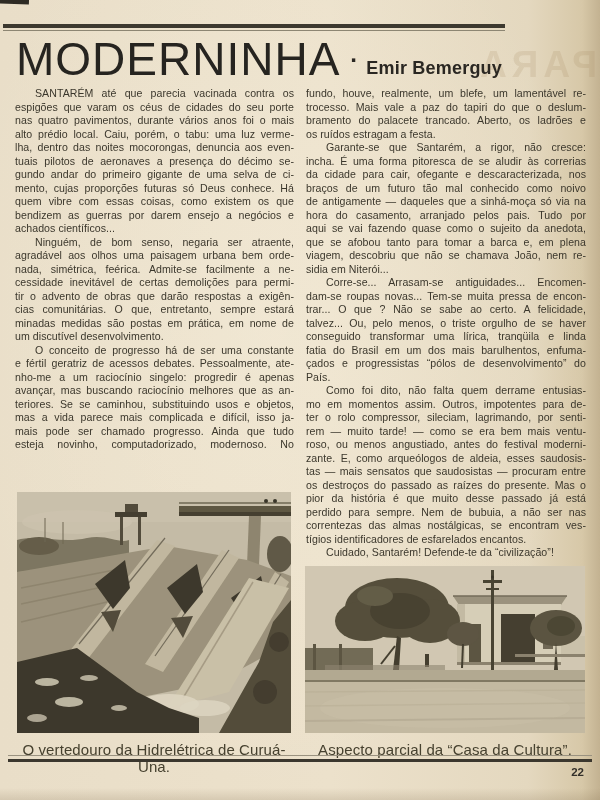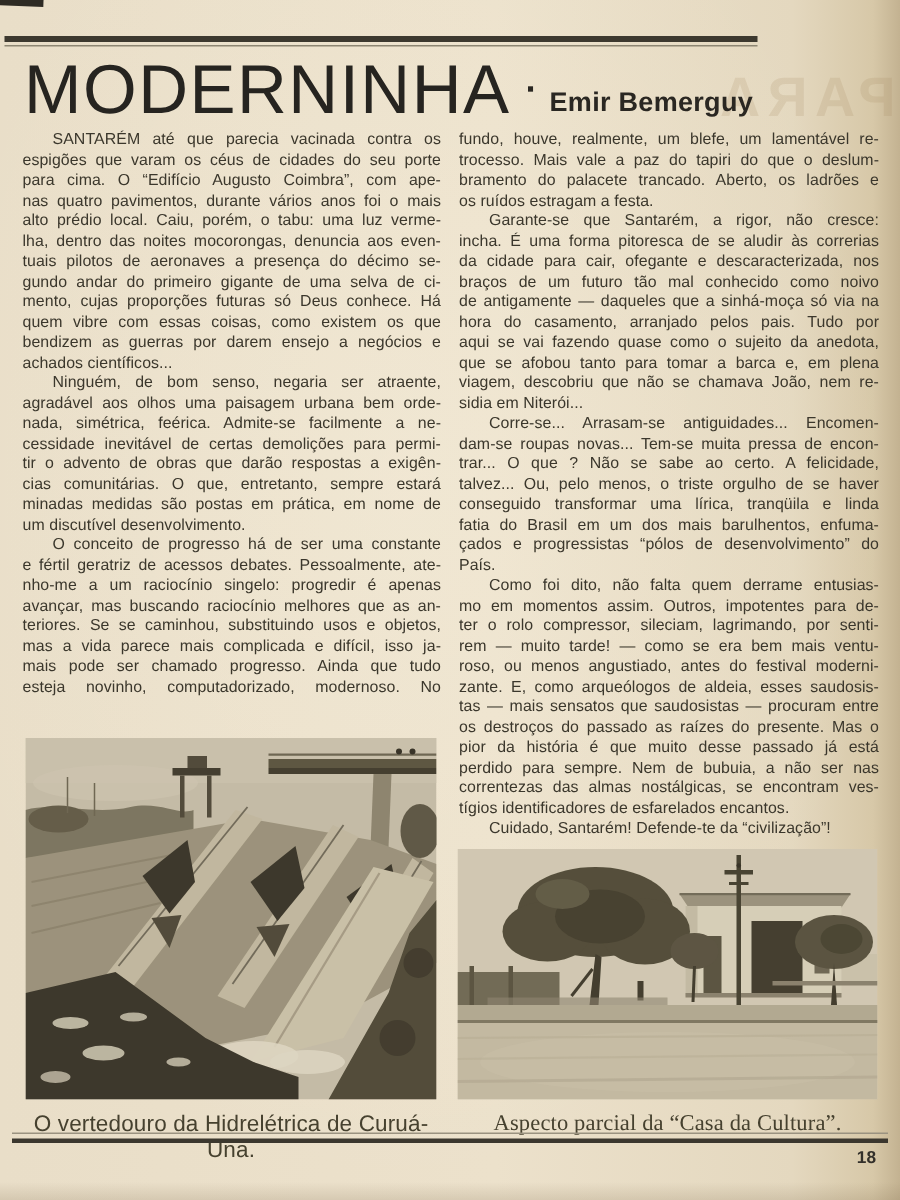--- a/index.html
+++ b/index.html
@@ -38,21 +38,21 @@
   .pline.endline { text-align-last:left; -moz-text-align-last:left; }
   .pline.indent { text-indent:20px; }
 
   .figure { position:absolute; }
   #fig-dam    { left:17px;  top:492px; width:274px; height:241px; }
   #fig-street { left:305px; top:566px; width:280px; height:167px; }
   .figure svg { display:block; width:100%; height:100%; }
 
   .caption { position:absolute; top:741px; font-size:15px; color:#46412f; text-align:center; letter-spacing:0.1px; }
   #cap-left  { left:17px;  width:274px; }
-  #cap-right { left:305px; width:280px;font-family:Liberation Serif, serif; }
+  #cap-right { left:305px; width:280px; }
 
   .rule-bottom { position:absolute; left:8px; top:755px; width:584px; height:1px; background:#9a9280; }
   .rule-bottom::after { content:""; position:absolute; left:0; top:4px; width:100%; height:3px; background:#3b372e; }
   .page-number { position:absolute; right:16px; top:766px; font-size:11.5px; font-weight:bold; color:#33302a; }
 </style>
 </head>
 <body>
 
 <div id="page">
 
@@ -63,21 +63,20 @@
 
   <div class="masthead">
     <span class="article-title">MODERNINHA</span>
     <span class="title-dot">·</span>
     <span class="author">Emir Bemerguy</span>
   </div>
 
   <div id="col-left" class="col">
       <div class="pline indent">SANTARÉM até que parecia vacinada contra os</div>
       <div class="pline">espigões que varam os céus de cidades do seu porte</div>
-      <div class="pline">para cima. O “Edifício Augusto Coimbra”, com ape-</div>
       <div class="pline">nas quatro pavimentos, durante vários anos foi o mais</div>
       <div class="pline">alto prédio local. Caiu, porém, o tabu: uma luz verme-</div>
       <div class="pline">lha, dentro das noites mocorongas, denuncia aos even-</div>
       <div class="pline">tuais pilotos de aeronaves a presença do décimo se-</div>
       <div class="pline">gundo andar do primeiro gigante de uma selva de ci-</div>
       <div class="pline">mento, cujas proporções futuras só Deus conhece. Há</div>
       <div class="pline">quem vibre com essas coisas, como existem os que</div>
       <div class="pline">bendizem as guerras por darem ensejo a negócios e</div>
       <div class="pline endline">achados científicos...</div>
       <div class="pline indent">Ninguém, de bom senso, negaria ser atraente,</div>
@@ -245,16 +244,16 @@
       <line x1="0" y1="140" x2="280" y2="137" stroke="#bdb49d" stroke-width="1.5" opacity="0.6"></line>
       <line x1="0" y1="155" x2="280" y2="152" stroke="#b3aa94" stroke-width="2" opacity="0.6"></line>
       <rect width="280" height="167" fill="#a08c63" opacity="0.10"></rect>
     </svg>
   </div>
 
   <div id="cap-left" class="caption">O vertedouro da Hidrelétrica de Curuá-Una.</div>
   <div id="cap-right" class="caption">Aspecto parcial da “Casa da Cultura”.</div>
 
   <div class="rule-bottom"></div>
-  <div class="page-number">18</div>
+  <div class="page-number">22</div>
 
   <div class="edge-shade-bottom"></div>
 </div>
 
 </body></html>

